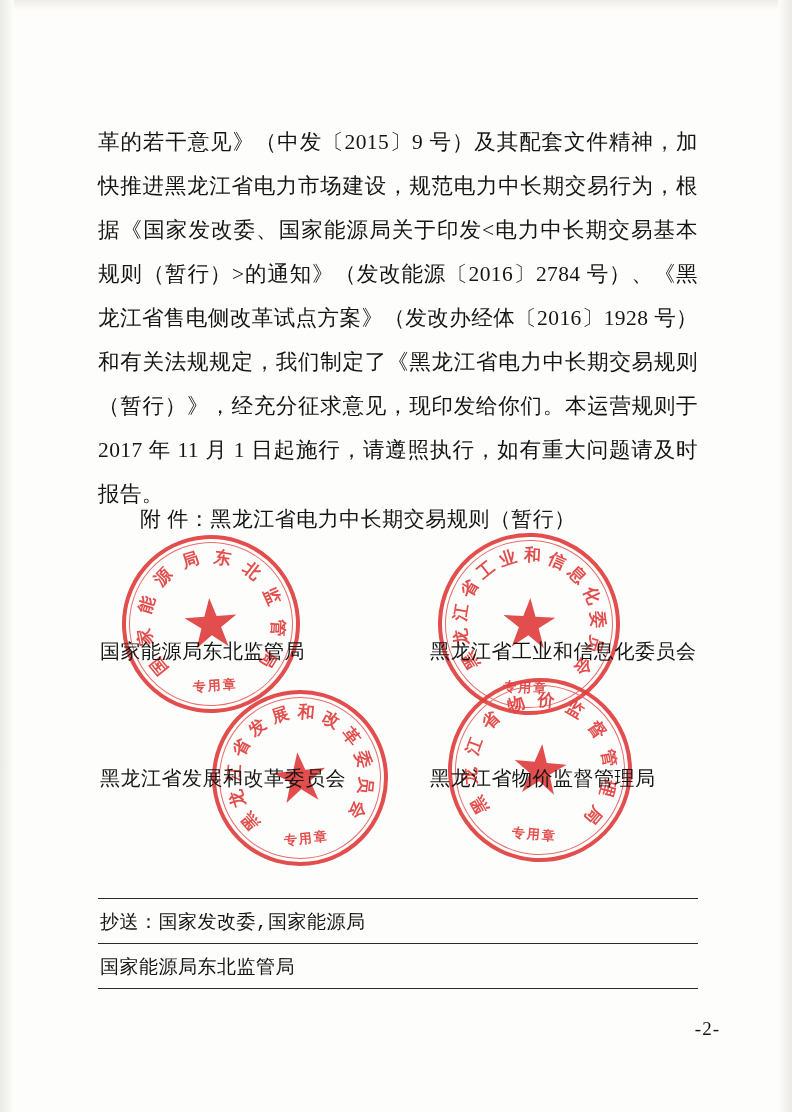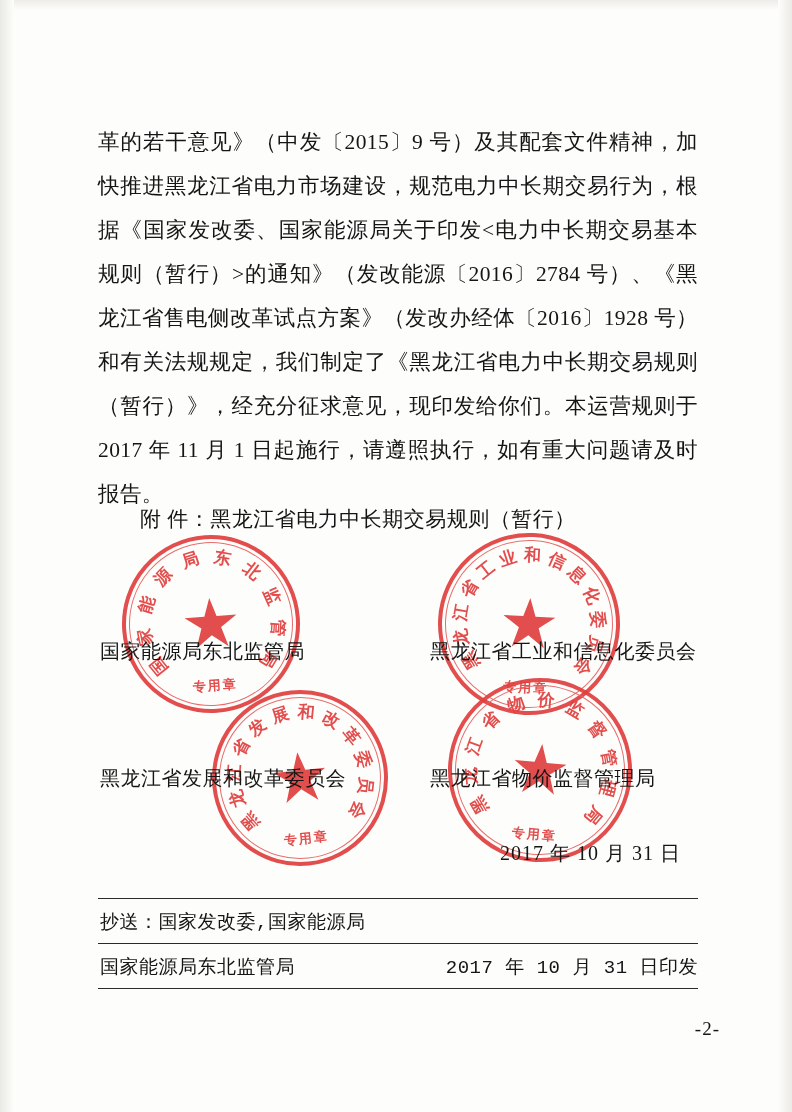--- a/index.html
+++ b/index.html
@@ -294,29 +294,27 @@
     <div class="bottom-text">专用章</div>
   </div>
 
   <div class="signers">
     <div class="signer col-left r1">国家能源局东北监管局</div>
     <div class="signer col-right r1">黑龙江省工业和信息化委员会</div>
     <div class="signer col-left r2">黑龙江省发展和改革委员会</div>
     <div class="signer col-right r2">黑龙江省物价监督管理局</div>
   </div>
 
-  <div class="sign-date">2017 年 10 月 31 日</div>
 
   <div class="footer">
     <div class="rule"></div>
     <div class="footer-row">
       <div class="left">抄送：国家发改委,国家能源局</div>
     </div>
     <div class="rule"></div>
     <div class="footer-row">
       <div class="left">国家能源局东北监管局</div>
-      <div class="right">2017 年 10 月 31 日印发</div>
     </div>
     <div class="rule"></div>
   </div>
 
   <div class="page-number">-2-</div>
 </div>
 
 </body></html>

